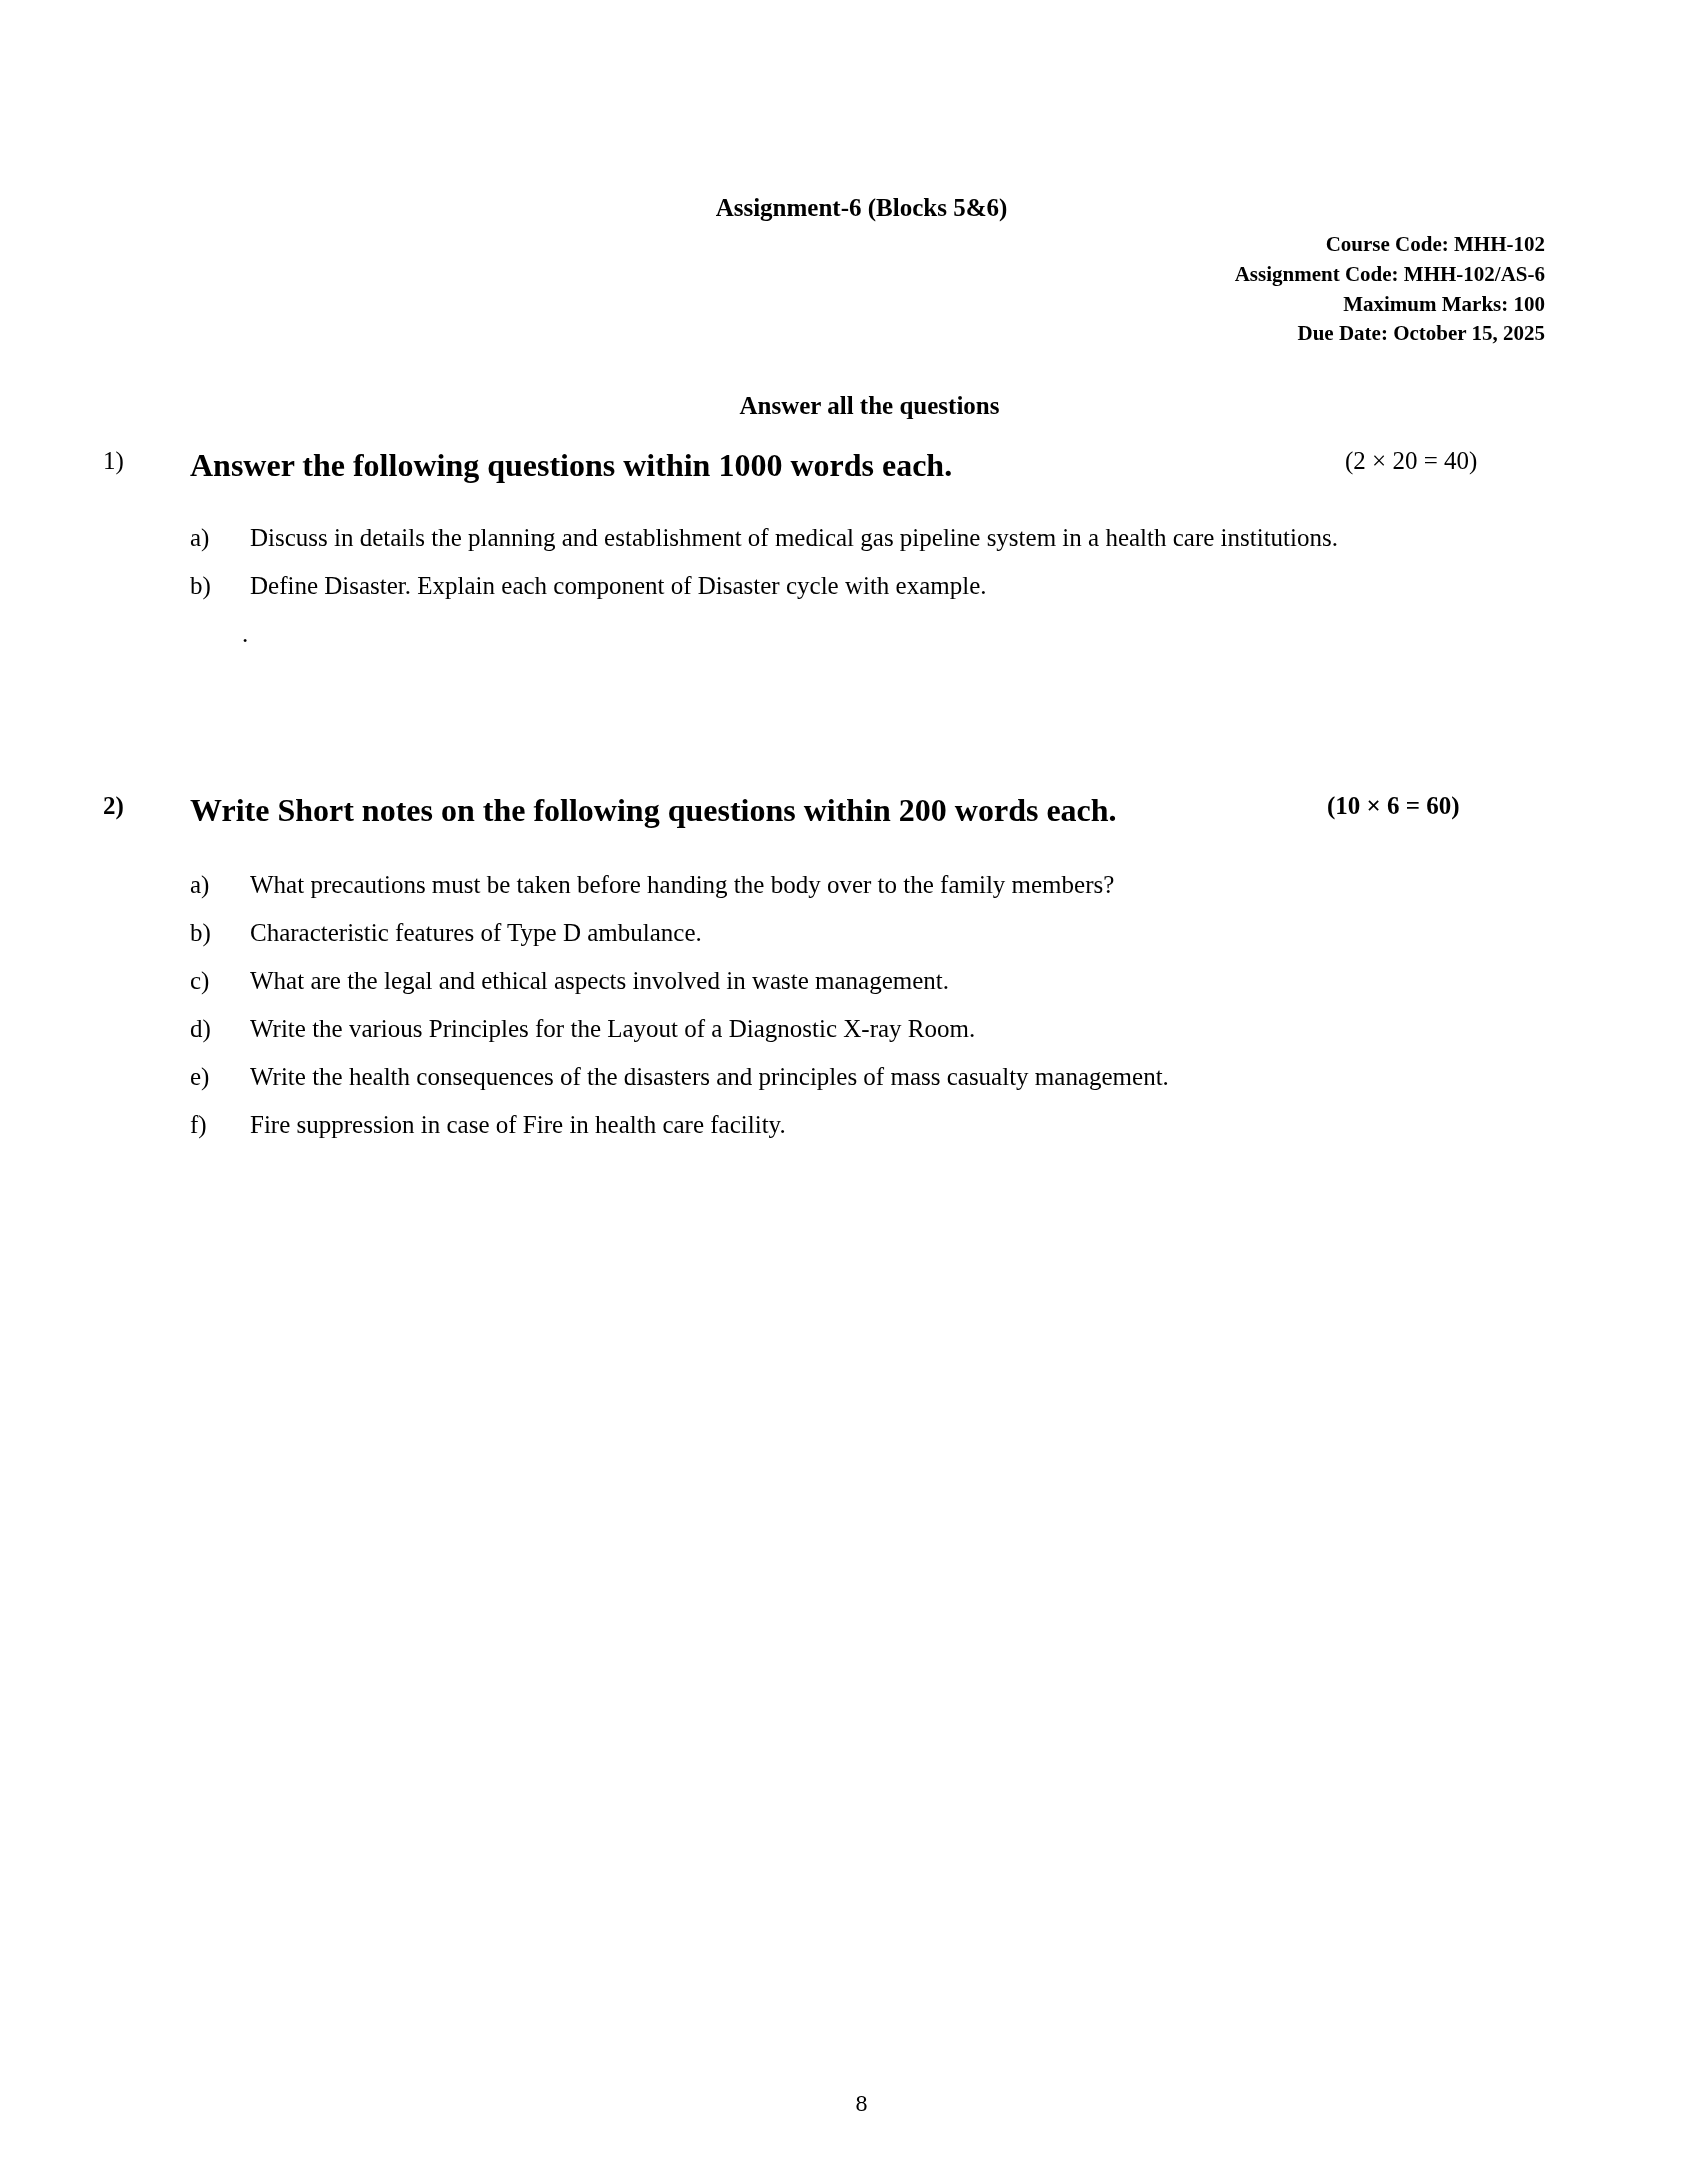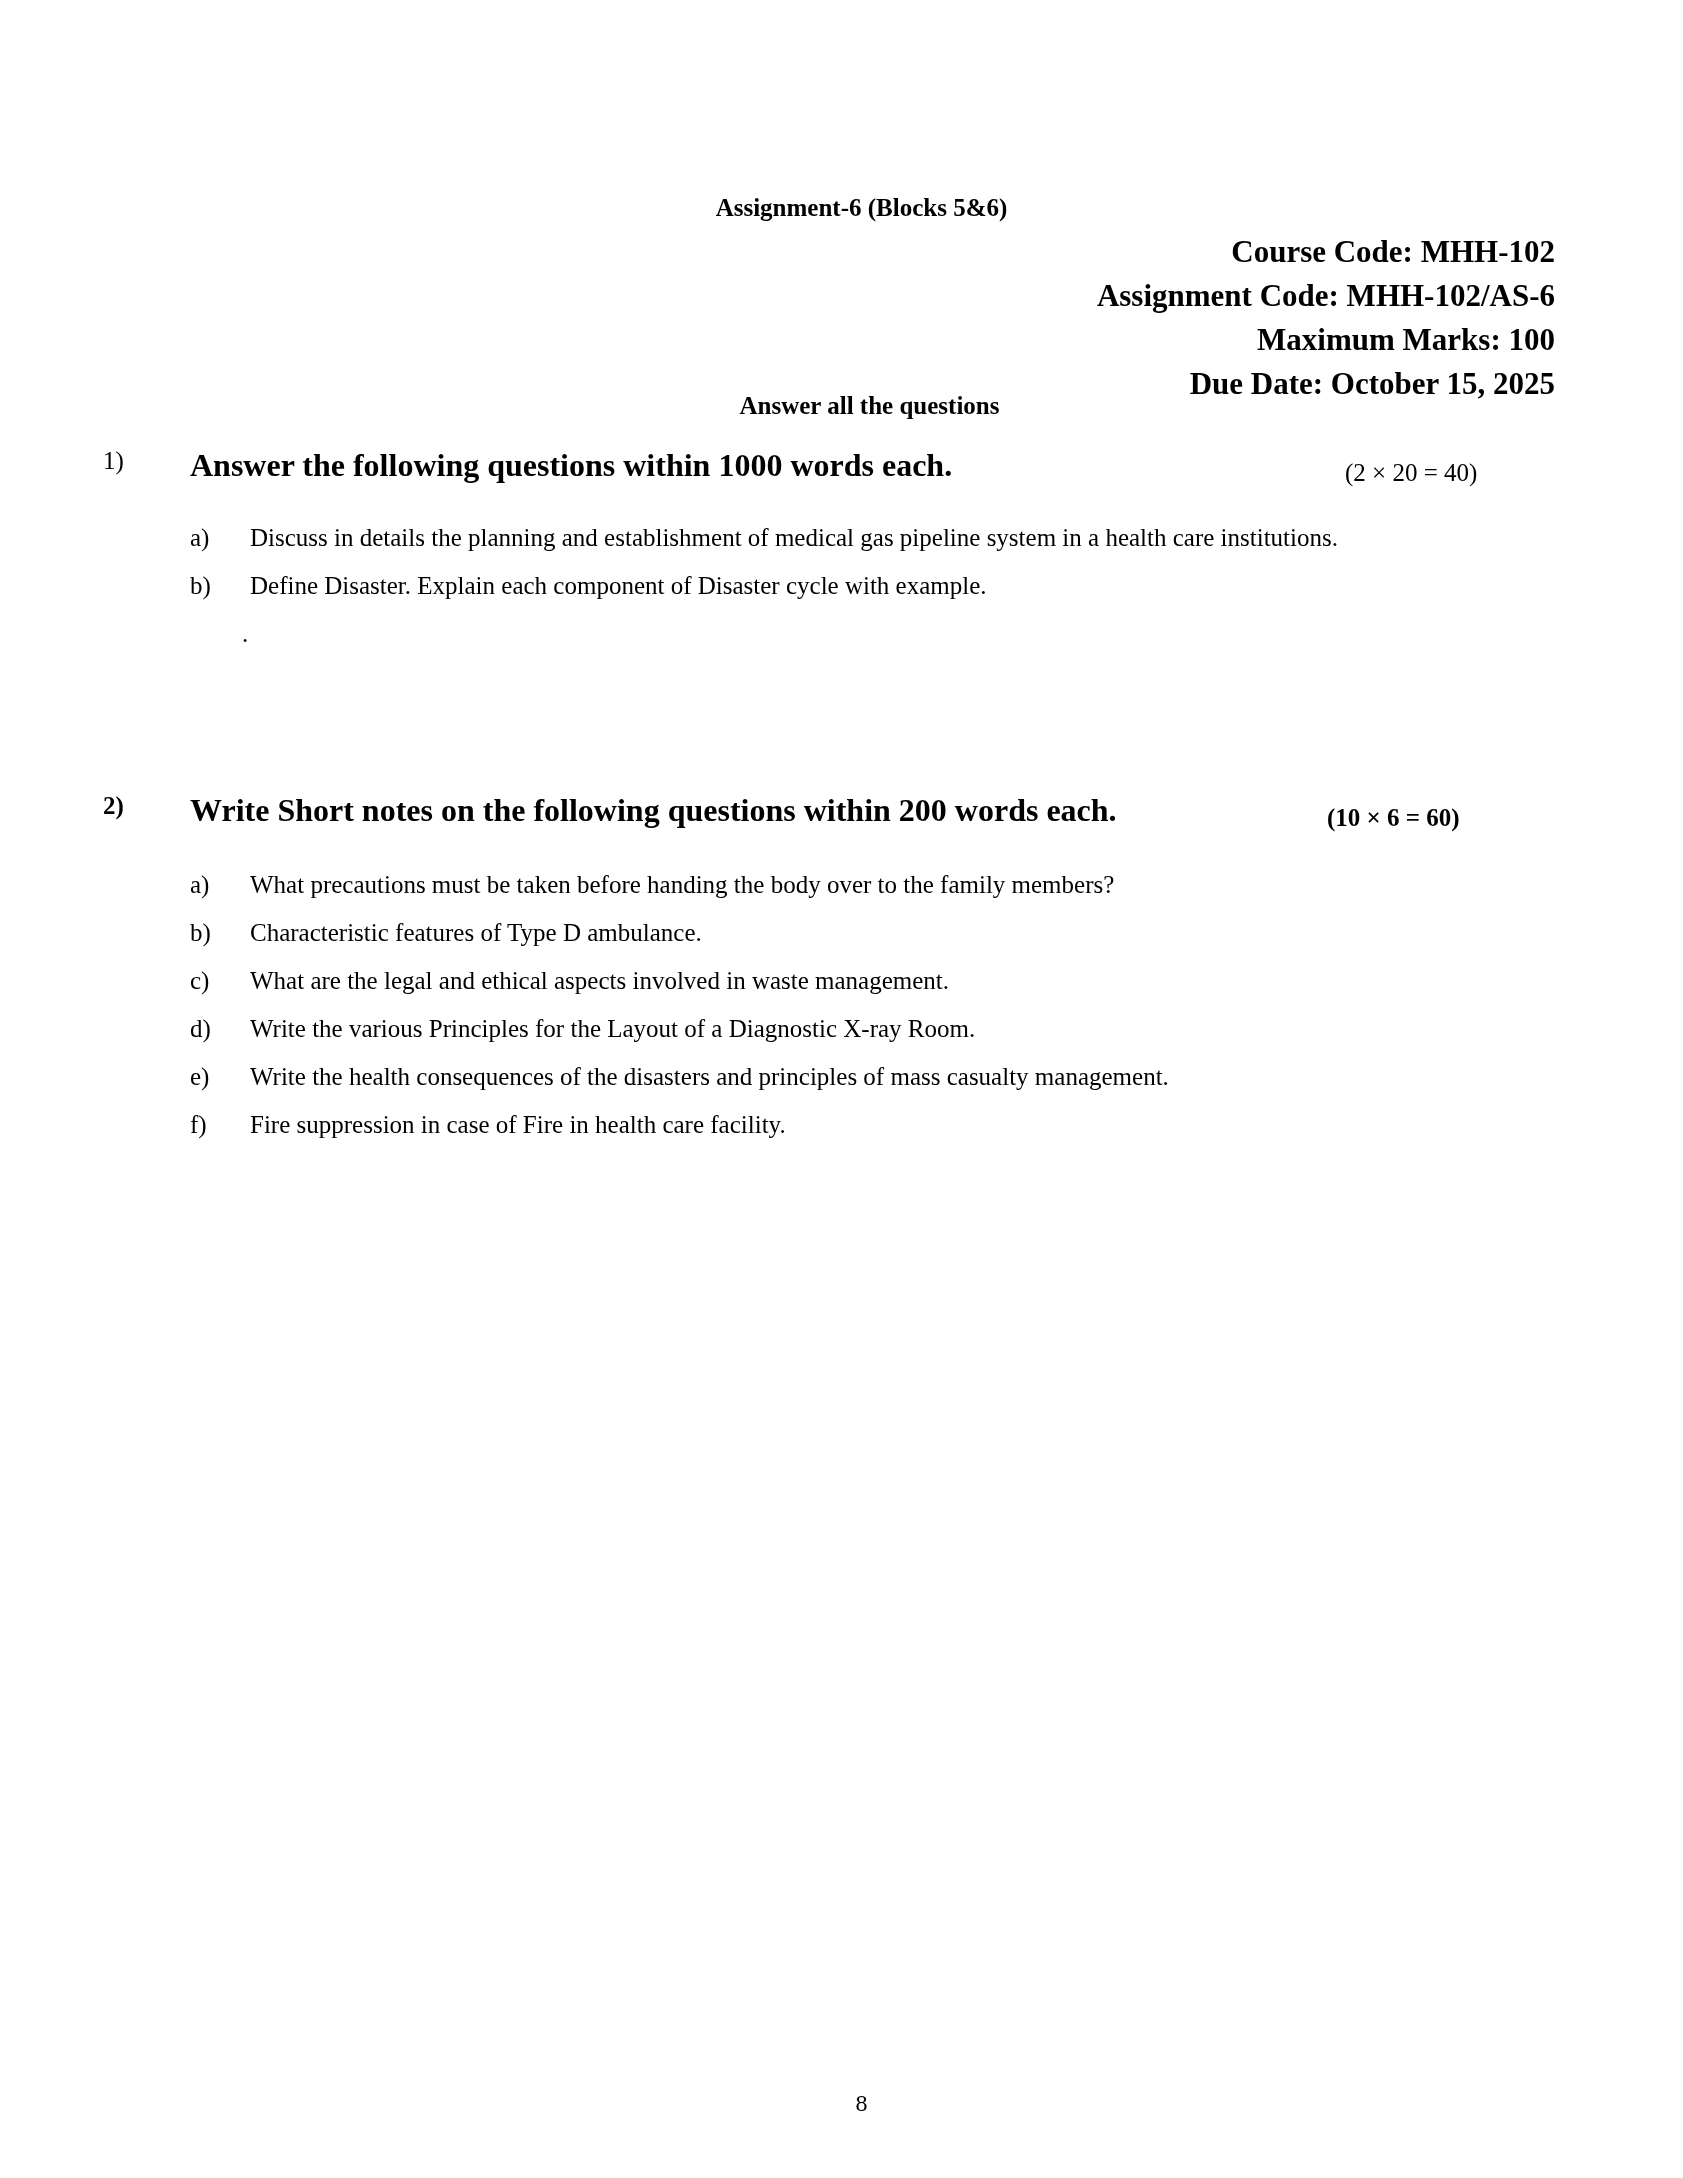--- a/index.html
+++ b/index.html
@@ -29,23 +29,23 @@
     top: 194px;
     left: 0;
     width: 1683px;
     text-align: center;
     font-size: 25px;
     font-weight: bold;
   }
   .meta-block {
     position: absolute;
     top: 230px;
-    right: 148px;
+    right: 158px;
     text-align: right;
-    font-size: 31px;
+    font-size: 21px;
     font-weight: bold;
     line-height: 1.42;
   }
   .meta-line {
     display: block;
     white-space: nowrap;
   }
   .answer-all {
     position: absolute;
     top: 392px;
@@ -78,21 +78,21 @@
   .q-text {
     position: absolute;
     left: 170px;
     top: 0;
     font-size: 32px;
     font-weight: bold;
     white-space: nowrap;
   }
   .q-marks {
     position: absolute;
-    top: 12px;
+    top: 0;
     font-size: 25px;
     white-space: nowrap;
   }
   .q-marks.bold {
     font-weight: bold;
   }
   .sub-list {
     list-style: none;
     margin: 0;
     padding: 0;

